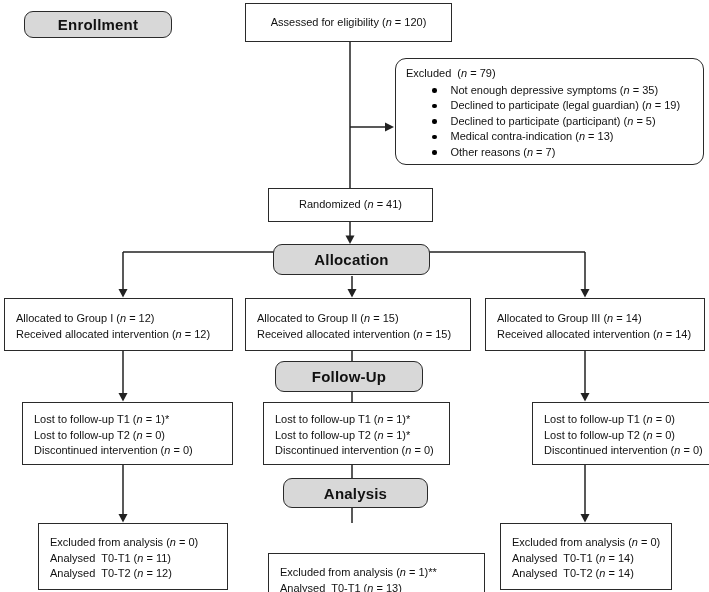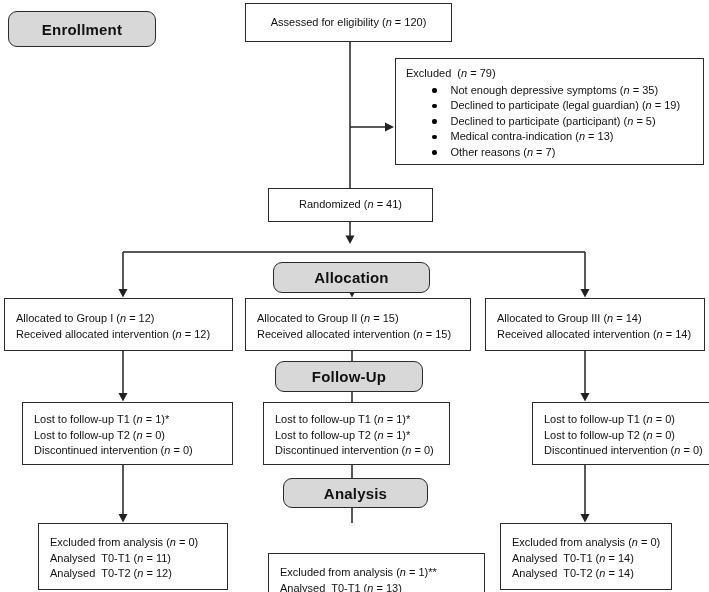--- a/index.html
+++ b/index.html
@@ -80,38 +80,38 @@
       <polygon points="123,297.5 118.5,289 127.5,289"></polygon>
       <polygon points="352,297.5 347.5,289 356.5,289"></polygon>
       <polygon points="585,297.5 580.5,289 589.5,289"></polygon>
       <polygon points="123,401.5 118.5,393 127.5,393"></polygon>
       <polygon points="585,401.5 580.5,393 589.5,393"></polygon>
       <polygon points="123,522.5 118.5,514 127.5,514"></polygon>
       <polygon points="585,522.5 580.5,514 589.5,514"></polygon>
     </g>
   </svg>
 
-  <div class="lbox" style="left:8px;top:11px;width:148px;height:36px;">
+  <div class="lbox" style="left:24px;top:11px;width:148px;height:27px;">
     <span class="txt">Enrollment</span>
   </div>
-  <div class="lbox" style="left:273px;top:262px;width:157px;height:31px;">
+  <div class="lbox" style="left:273px;top:244px;width:157px;height:31px;">
     <span class="txt">Allocation</span>
   </div>
   <div class="lbox" style="left:283px;top:478px;width:145px;height:30px;">
     <span class="txt">Analysis</span>
   </div>
   <div class="lbox" style="left:275px;top:361px;width:148px;height:31px;">
     <span class="txt">Follow-Up</span>
   </div>
 
   <div class="wbox center" style="left:245px;top:3px;width:207px;height:39px;">
     <span class="txt">Assessed for eligibility (<i>n</i> = 120)</span>
   </div>
 
-  <div class="wbox excl" style="left:395px;top:58px;width:309px;height:107px;">
+  <div class="wbox excl" style="left:395px;top:58px;width:309px;height:107px;border-radius:11px;">
     <span class="txt title">Excluded  (<i>n</i> = 79)</span>
     <div class="bullet-row">
       <span class="bullet-dot"></span>
       <span class="txt">Not enough depressive symptoms (<i>n</i> = 35)</span>
     </div>
     <div class="bullet-row">
       <span class="bullet-dot"></span>
       <span class="txt">Declined to participate (legal guardian) (<i>n</i> = 19)</span>
     </div>
     <div class="bullet-row">

